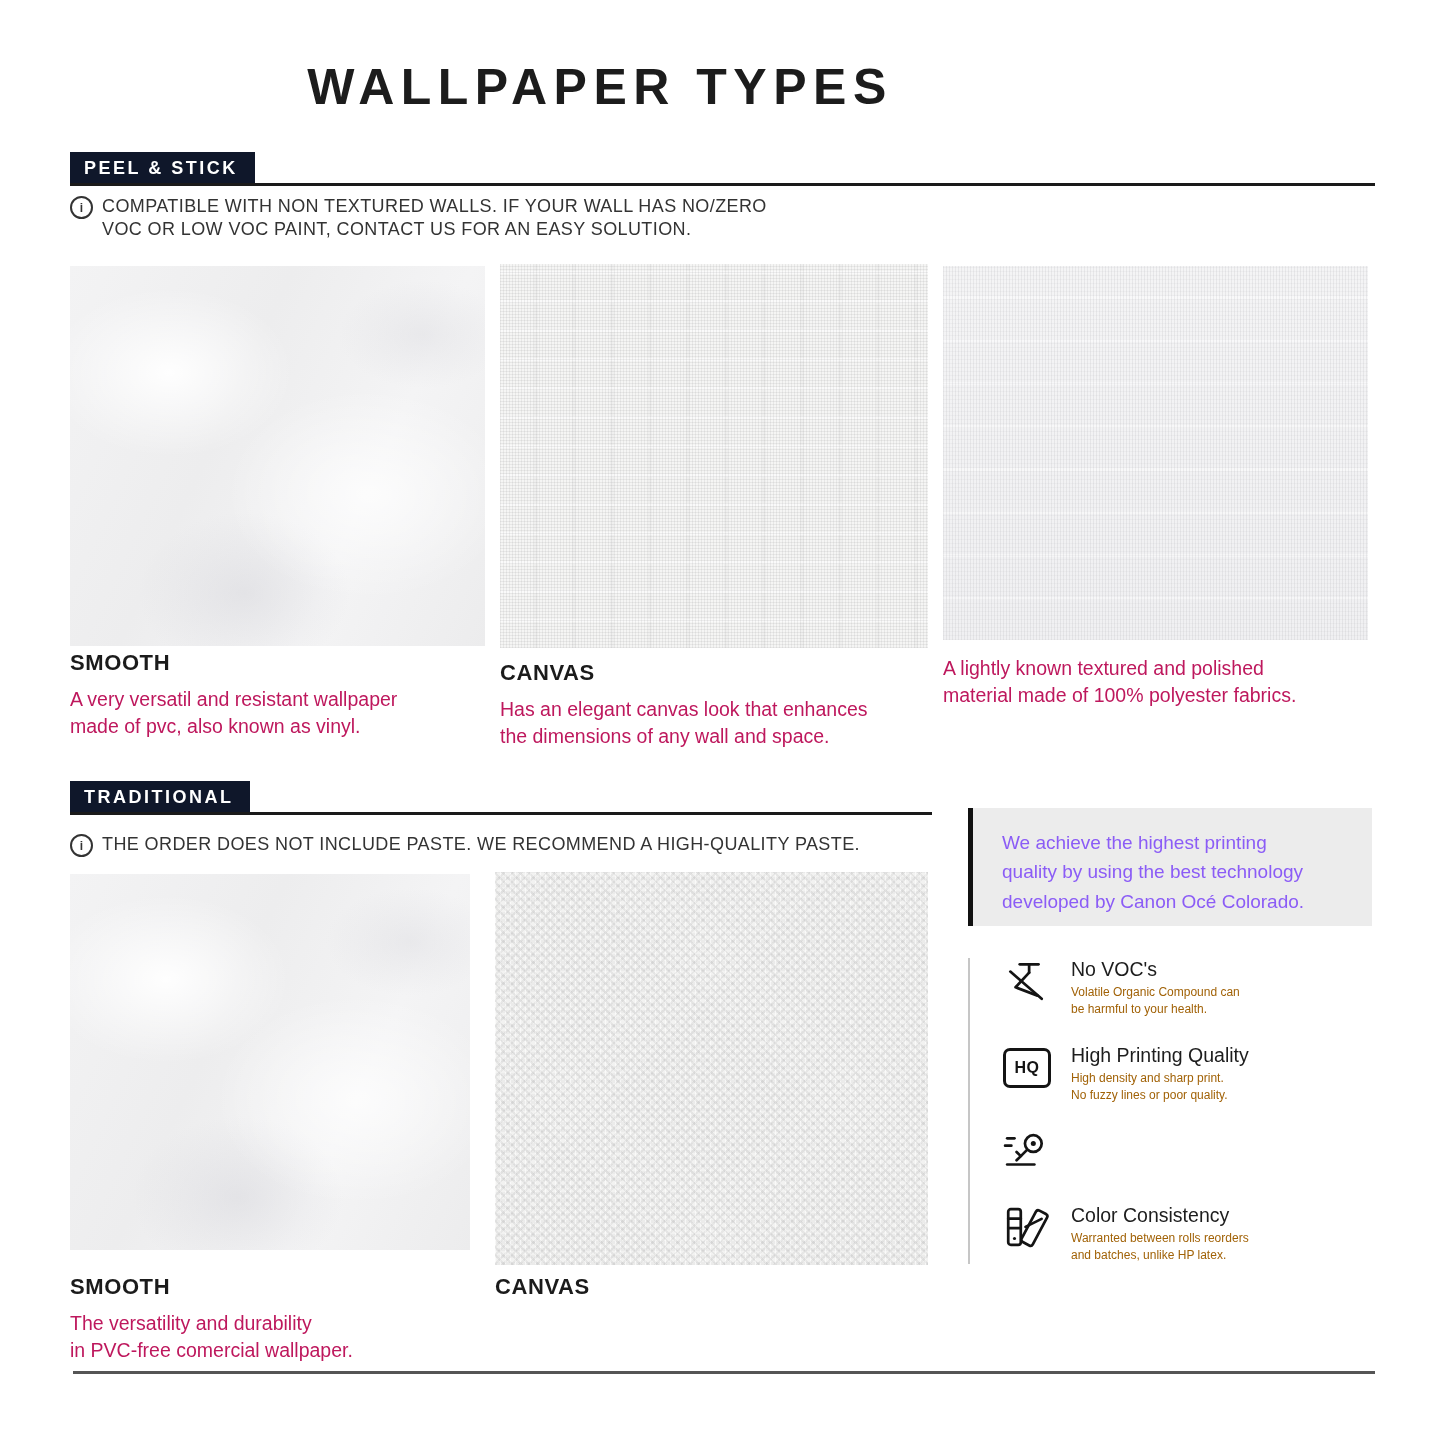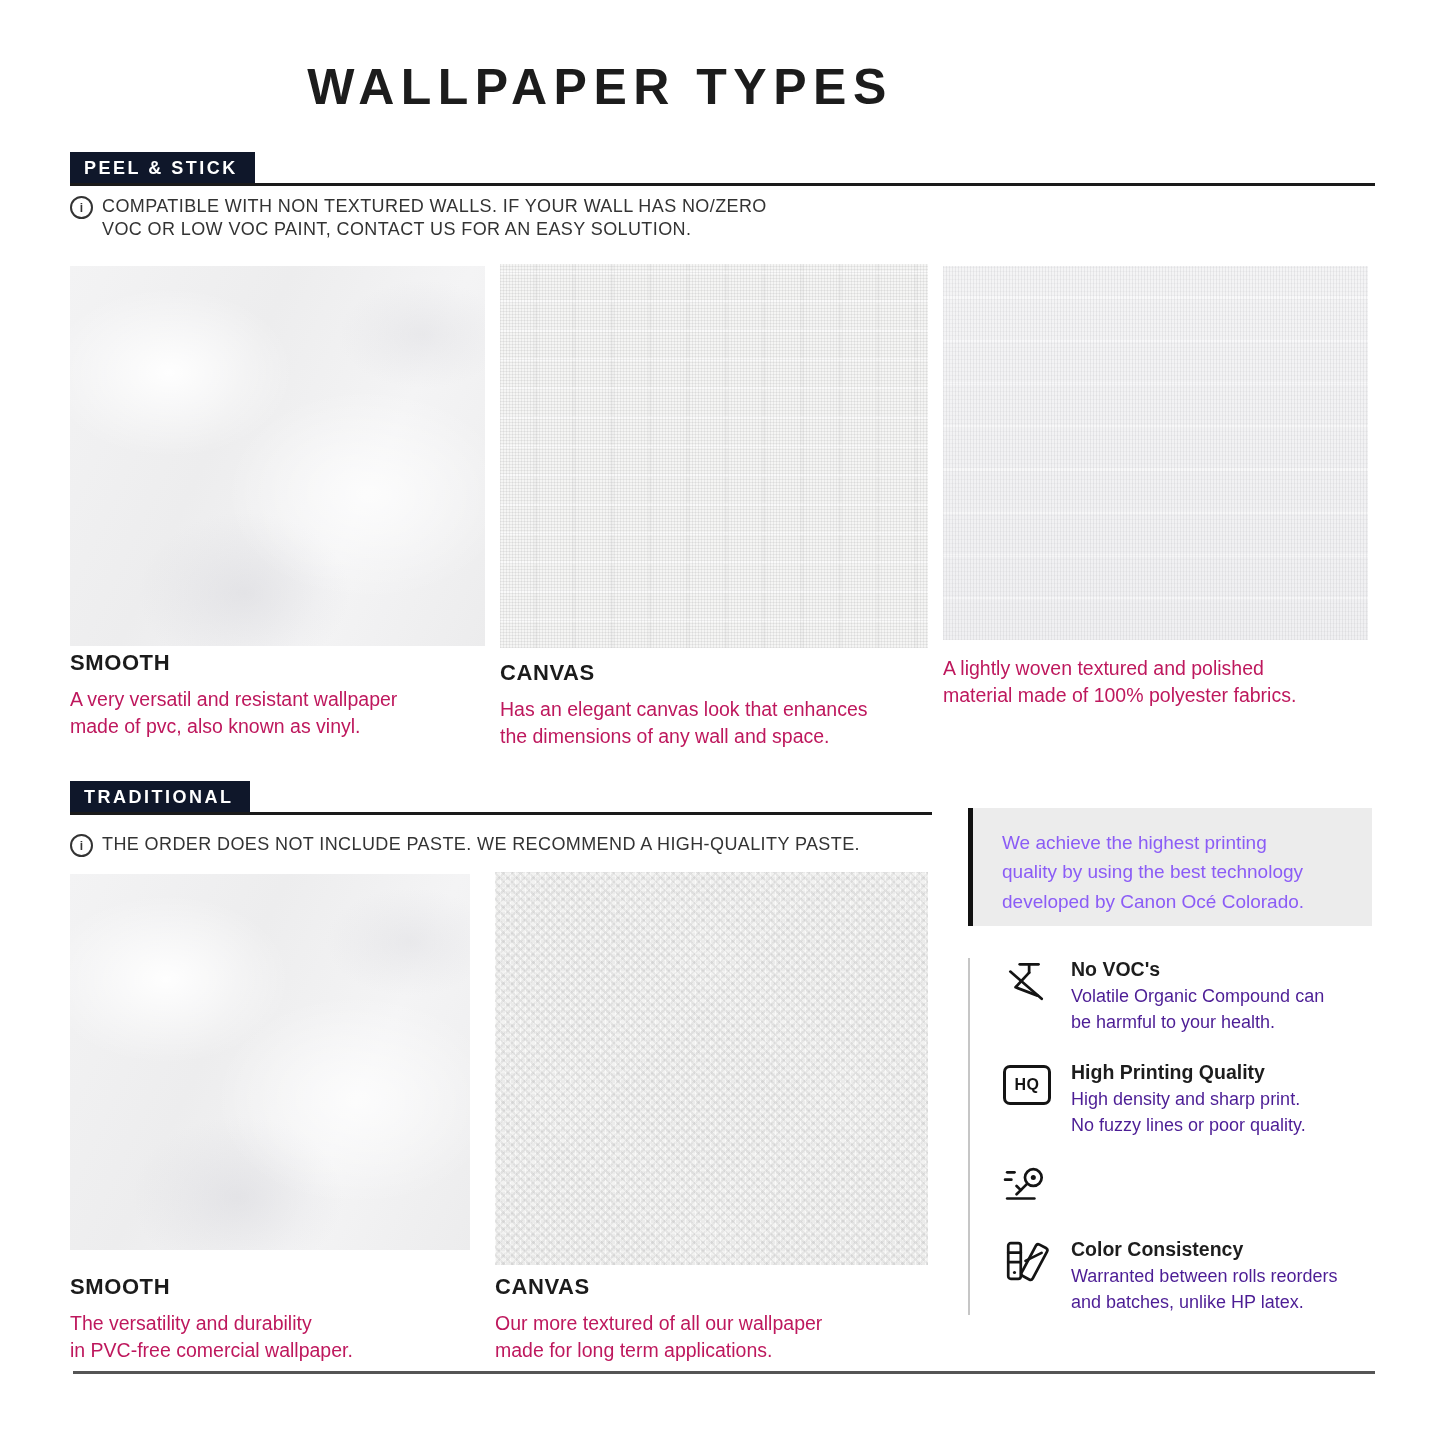--- a/index.html
+++ b/index.html
@@ -86,22 +86,22 @@
   }
   #qbox p{margin:0;font-size:19px;line-height:1.55;color:#8b5cf6;}
   #features{
     position:absolute;left:968px;top:958px;width:424px;box-sizing:border-box;
     border-left:2px solid #c6c6c6;padding-left:33px;
     display:flex;flex-direction:column;gap:26px;
   }
   .feat{display:flex;gap:20px;}
   .feat .fico{flex:0 0 48px;height:48px;}
   .feat .fico svg{width:46px;height:46px;stroke:#141414;fill:none;stroke-width:2.6;stroke-linecap:round;stroke-linejoin:round;}
-  .feat h4{margin:0 0 3px;font-size:19.5px;font-weight:700;color:#1d1d1d;}
-  .feat p{margin:0;font-size:18px;line-height:1.42;color:#4c1d95;}
+  .feat h4{margin:0 0 3px;font-size:19.5px;font-weight:400;color:#1d1d1d;}
+  .feat p{margin:0;font-size:12px;line-height:1.42;color:#a16207;}
   .hq-box{
     width:42px;height:34px;border:3px solid #141414;border-radius:7px;margin-top:4px;
     display:flex;align-items:center;justify-content:center;
     font-size:16px;font-weight:700;letter-spacing:0.5px;color:#141414;
   }
   
   #bottom-rule{position:absolute;left:73px;top:1371px;width:1302px;height:3px;background:#555;}
 </style>
 </head>
 <body>
@@ -129,21 +129,21 @@
     <h3>SMOOTH</h3>
     <p><span>A very versatil and resistant wallpaper</span><br>
        <span>made of pvc, also known as vinyl.</span></p>
   </div>
   <div class="cap" id="cap-canvas1">
     <h3>CANVAS</h3>
     <p><span>Has an elegant canvas look that enhances</span><br>
        <span>the dimensions of any wall and space.</span></p>
   </div>
   <div class="cap" id="cap-fabric">
-    <p><span>A lightly woven textured and polished</span><br>
+    <p><span>A lightly known textured and polished</span><br>
        <span>material made of 100% polyester fabrics.</span></p>
   </div>
 
   <div class="section-header" id="hdr-trad">
     <span class="badge">TRADITIONAL</span>
   </div>
   <div class="note" id="note-trad">
     <span class="ic">i</span>
     <div class="txt">
       <div>THE ORDER DOES NOT INCLUDE PASTE. WE RECOMMEND A HIGH-QUALITY PASTE.</div>
@@ -153,22 +153,20 @@
   <div class="swatch tex-smooth" id="sw-smooth2"></div>
   <div class="swatch tex-canvas-coarse" id="sw-canvas2"></div>
 
   <div class="cap" id="cap-smooth2">
     <h3>SMOOTH</h3>
     <p><span>The versatility and durability</span><br>
        <span>in PVC-free comercial wallpaper.</span></p>
   </div>
   <div class="cap" id="cap-canvas2">
     <h3>CANVAS</h3>
-    <p><span>Our more textured of all our wallpaper</span><br>
-       <span>made for long term applications.</span></p>
   </div>
 
   <div id="qbox">
     <p>
       <span>We achieve the highest printing</span><br>
       <span>quality by using the best technology</span><br>
       <span>developed by Canon Océ Colorado.</span>
     </p>
   </div>
 

